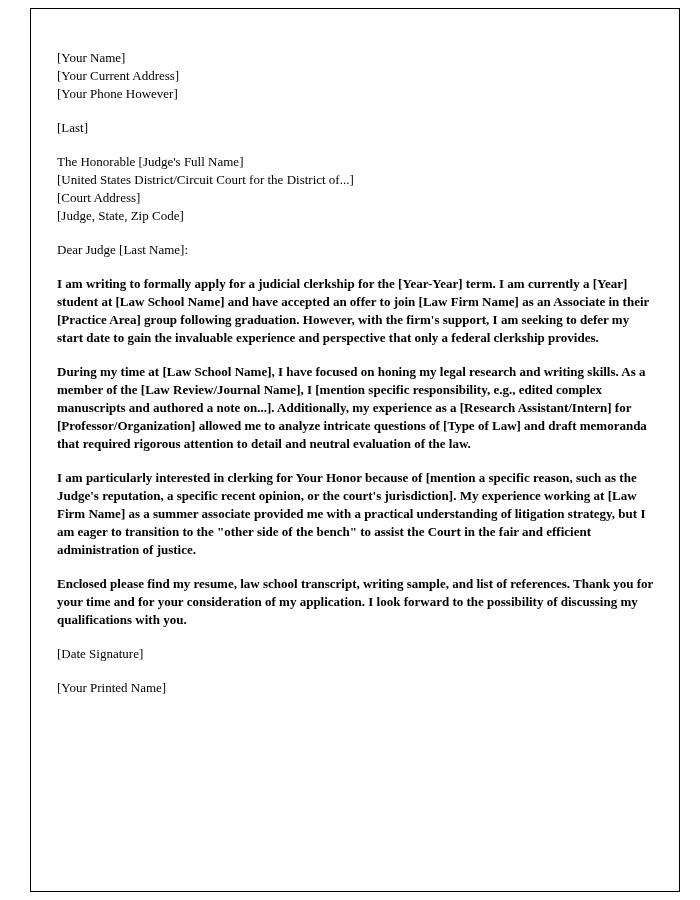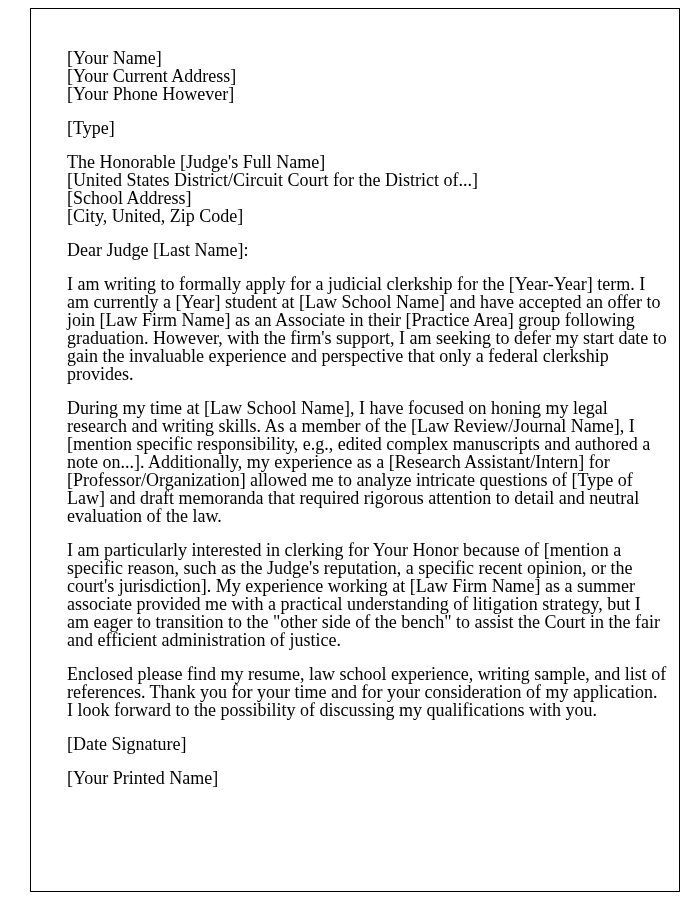--- a/index.html
+++ b/index.html
@@ -15,66 +15,67 @@
     position: absolute;
     left: 30px;
     top: 8px;
     width: 650px;
     height: 884px;
     border: 1px solid #000000;
     background: #ffffff;
   }
   .letter-content {
     position: absolute;
-    left: 16px;
+    left: 6px;
     top: 40px;
     width: 100%;
     padding: 0 28px 0 20px;
-    font-size: 18px;
+    font-size: 13px;
     line-height: 18px;
   }
   .block {
     margin-bottom: 16px;
   }
   .line {
     white-space: nowrap;
   }
   .para {
     text-align: left;
+    font-weight: bold;
   }
 </style>
 </head>
 <body>
 
 <div class="page-frame">
   <div class="letter-content">
 
     <div class="block">
       <div class="line">[Your Name]</div>
       <div class="line">[Your Current Address]</div>
       <div class="line">[Your Phone However]</div>
     </div>
 
     <div class="block">
-      <div class="line">[Type]</div>
+      <div class="line">[Last]</div>
     </div>
 
     <div class="block">
       <div class="line">The Honorable [Judge's Full Name]</div>
       <div class="line">[United States District/Circuit Court for the District of...]</div>
-      <div class="line">[School Address]</div>
-      <div class="line">[City, United, Zip Code]</div>
+      <div class="line">[Court Address]</div>
+      <div class="line">[Judge, State, Zip Code]</div>
     </div>
 
     <div class="block">Dear Judge [Last Name]:</div>
 
     <div class="block para">I am writing to formally apply for a judicial clerkship for the [Year-Year] term. I am currently a [Year] student at [Law School Name] and have accepted an offer to join [Law Firm Name] as an Associate in their [Practice Area] group following graduation. However, with the firm's support, I am seeking to defer my start date to gain the invaluable experience and perspective that only a federal clerkship provides.</div>
     <div class="block para">During my time at [Law School Name], I have focused on honing my legal research and writing skills. As a member of the [Law Review/Journal Name], I [mention specific responsibility, e.g., edited complex manuscripts and authored a note on...]. Additionally, my experience as a [Research Assistant/Intern] for [Professor/Organization] allowed me to analyze intricate questions of [Type of Law] and draft memoranda that required rigorous attention to detail and neutral evaluation of the law.</div>
     <div class="block para">I am particularly interested in clerking for Your Honor because of [mention a specific reason, such as the Judge's reputation, a specific recent opinion, or the court's jurisdiction]. My experience working at [Law Firm Name] as a summer associate provided me with a practical understanding of litigation strategy, but I am eager to transition to the "other side of the bench" to assist the Court in the fair and efficient administration of justice.</div>
-    <div class="block para">Enclosed please find my resume, law school experience, writing sample, and list of references. Thank you for your time and for your consideration of my application. I look forward to the possibility of discussing my qualifications with you.</div>
+    <div class="block para">Enclosed please find my resume, law school transcript, writing sample, and list of references. Thank you for your time and for your consideration of my application. I look forward to the possibility of discussing my qualifications with you.</div>
 
 
     <div class="block">[Date Signature]</div>
 
     <div class="block">[Your Printed Name]</div>
 
   </div>
 </div>
 
 </body></html>

